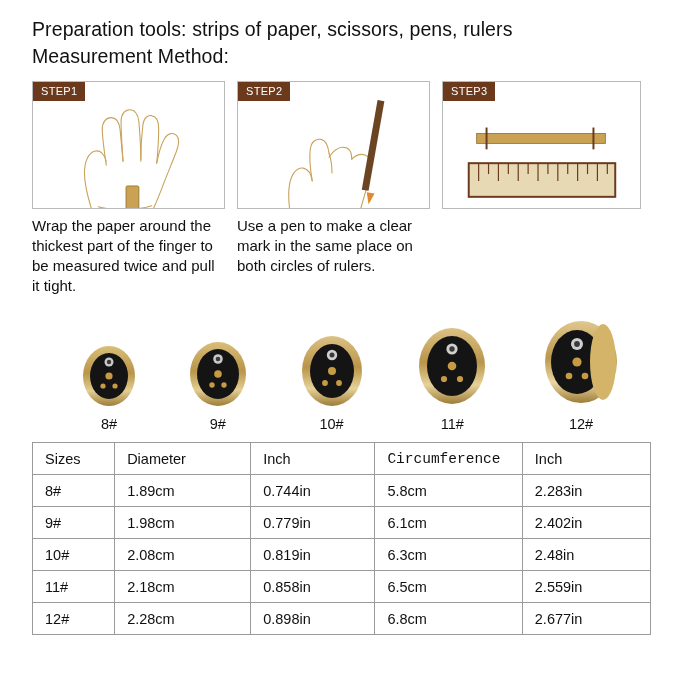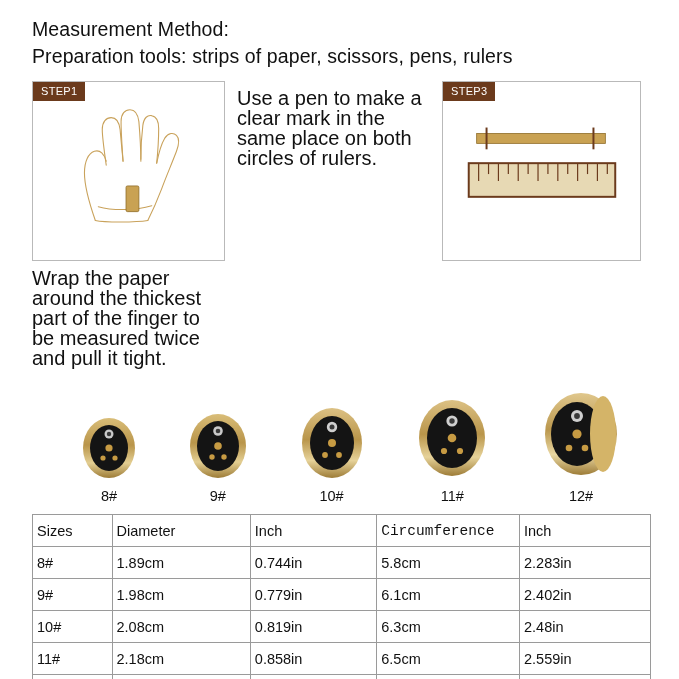--- a/index.html
+++ b/index.html
@@ -40,38 +40,38 @@
     margin-top: 11px;
   }
   .step {
     width: 193px;
     display: flex;
     flex-direction: column;
   }
   .step.wide { width: 199px; }
   .step-img {
     position: relative;
-    height: 180px;
+    height: 128px;
     border: 1px solid #b9b9b9;
     background: #ffffff;
     box-sizing: border-box;
     overflow: hidden;
   }
   .step-badge {
     position: absolute;
     top: 0; left: 0;
     background: #6b3a1c;
     color: #ffffff;
     font-size: 11px;
     padding: 3px 8px 4px 8px;
     letter-spacing: 0.3px;
     z-index: 4;
   }
   .step-caption {
-    font-size: 20px;
+    font-size: 15px;
     line-height: 20px;
     margin-top: 7px;
     color: #111;
   }
 
   
   svg.draw { position: absolute; inset: 0; }
 
   
   .rings {
@@ -96,39 +96,39 @@
   table.size-table {
     margin-top: 10px;
     width: 619px;
     border-collapse: collapse;
     font-size: 14.5px;
   }
   table.size-table td, table.size-table th {
     border: 1px solid #9a9a9a;
     text-align: left;
     font-weight: 400;
-    padding: 5px 0 5px 4px;
+    padding: 5px 0 5px 12px;
     height: 21px;
     color: #111;
   }
   table.size-table th { font-weight: 400; }
   .c0 { width: 78px; }
   .c1 { width: 140px; }
   .c2 { width: 128px; }
   .c3 { width: 140px; font-family: Liberation Mono, monospace; }
   .c4 { width: 133px; }
 </style>
 </head>
 <body>
 
 <div class="page">
 
   <div class="title-block">
+    <div class="title-line">Preparation tools: strips of paper, scissors, pens, rulers</div>
     <div class="title-line">Measurement Method:</div>
-    <div class="title-line">Preparation tools: strips of paper, scissors, pens, rulers</div>
   </div>
 
   <div class="steps">
 
     <div class="step">
       <div class="step-img">
         <div class="step-badge">STEP1</div>
         <svg class="draw" viewBox="0 0 193 155">
           <g fill="none" stroke="#c9a25b" stroke-width="1.1" stroke-linecap="round" stroke-linejoin="round">
             <path d="M63 140 C56 120 52 104 52 92 C52 80 56 72 62 70 C68 68 72 73 74 80"></path>
@@ -142,20 +142,39 @@
           <g>
             <rect x="94" y="105" width="13" height="26" rx="1.5" fill="#c9a253"></rect>
             <rect x="94" y="105" width="13" height="26" rx="1.5" fill="none" stroke="#8f6c27" stroke-width="0.8"></rect>
           </g>
         </svg>
       </div>
       <div class="step-caption">Wrap the paper around the thickest part of the finger to be measured twice and pull it tight.</div>
     </div>
 
     <div class="step">
+      <div class="step-img">
+        <div class="step-badge">STEP2</div>
+        <svg class="draw" viewBox="0 0 193 155">
+          <g fill="none" stroke="#c9a25b" stroke-width="1.1" stroke-linecap="round" stroke-linejoin="round">
+            <path d="M56 150 C52 132 50 116 52 104 C54 92 60 86 66 87 C71 88 74 93 75 100"></path>
+            <path d="M75 100 C73 88 72 76 73 68 C74 60 79 57 84 58 C89 59 91 64 92 72"></path>
+            <path d="M92 76 C96 70 101 66 106 66 C112 66 115 70 115 78"></path>
+            <path d="M115 78 C119 74 124 72 129 74 C134 76 136 81 134 90 C131 104 126 122 122 134 C119 144 114 150 110 152"></path>
+            <path d="M56 150 C70 153 98 153 110 152"></path>
+            <path d="M60 132 C76 137 100 136 116 130"></path>
+            <path d="M92 72 C94 78 95 86 95 92"></path>
+          </g>
+          <g>
+            <rect x="133" y="18" width="7" height="92" transform="rotate(10 136 64)" fill="#6b4422"></rect>
+            <polygon points="129,112 137,112 133,124" transform="rotate(10 133 118)" fill="#e2892f"></polygon>
+          </g>
+          <circle cx="131" cy="135" r="3.4" fill="#e2892f"></circle>
+        </svg>
+      </div>
       <div class="step-caption">Use a pen to make a clear mark in the same place on both circles of rulers.</div>
     </div>
 
     <div class="step wide">
       <div class="step-img">
         <div class="step-badge">STEP3</div>
         <svg class="draw" viewBox="0 0 199 155">
 
           <g>
             <rect x="34" y="52" width="130" height="10" fill="#c9a253" stroke="#8f6c27" stroke-width="0.8"></rect>

